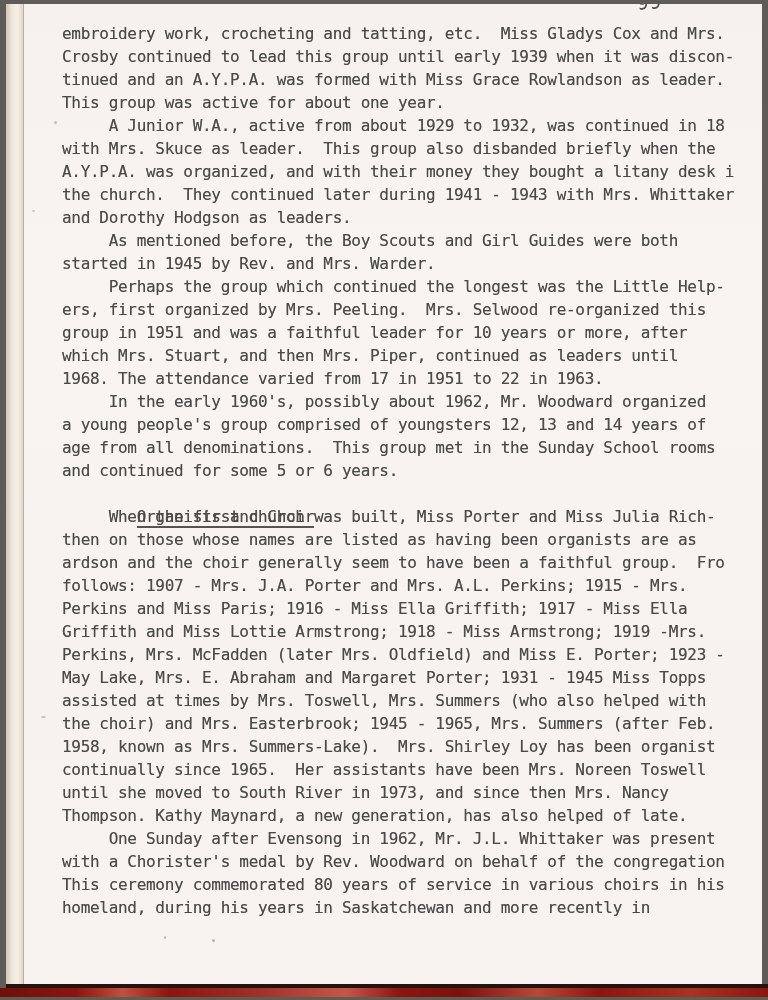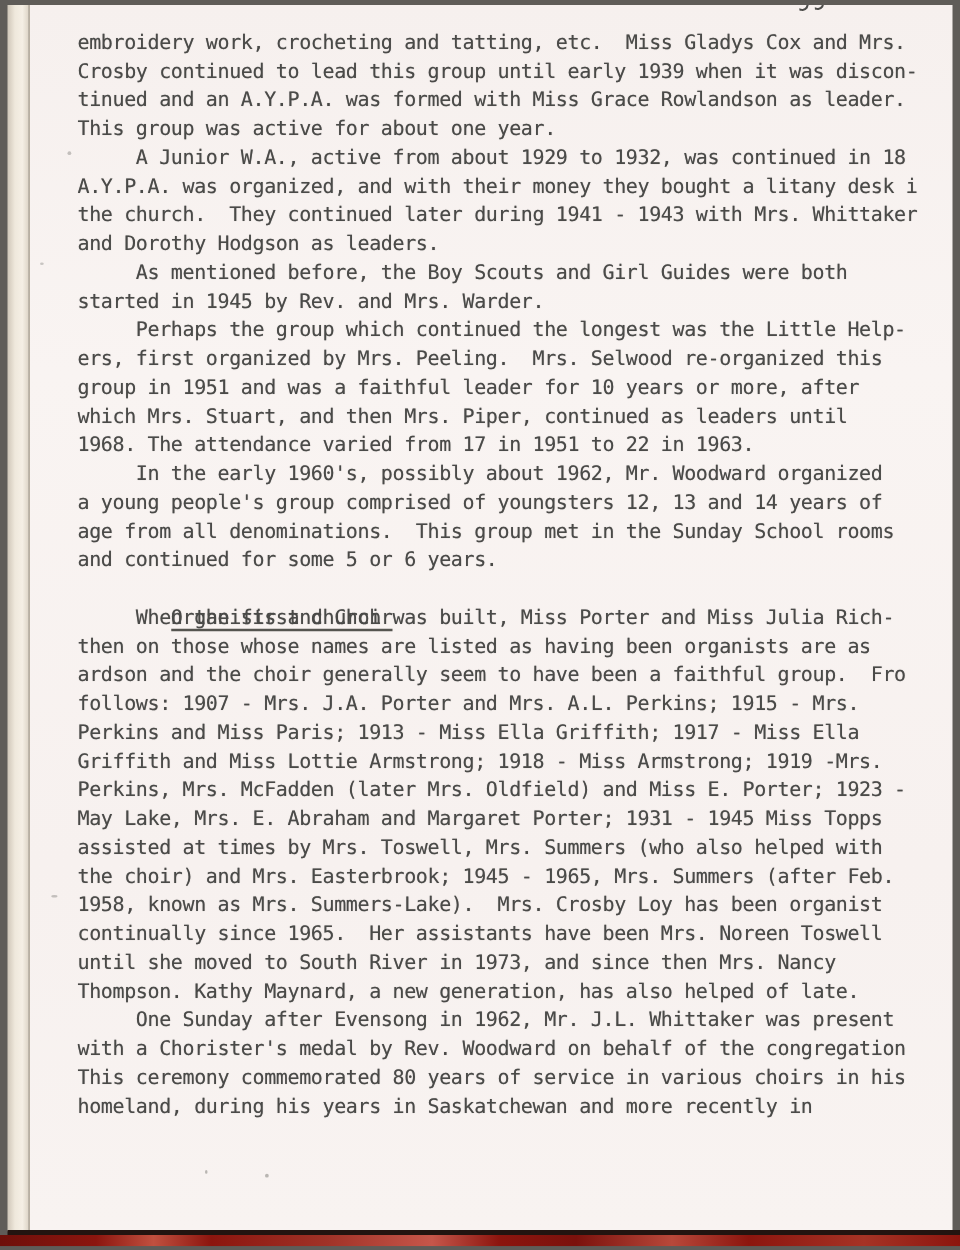--- a/index.html
+++ b/index.html
@@ -75,20 +75,21 @@
   <div class="paper">
     <div class="pagenum">99</div>
 
     <div class="textblock">
       <div>
           <div class="tline">embroidery work, crocheting and tatting, etc.  Miss Gladys Cox and Mrs.</div>
           <div class="tline">Crosby continued to lead this group until early 1939 when it was discon-</div>
           <div class="tline">tinued and an A.Y.P.A. was formed with Miss Grace Rowlandson as leader.</div>
           <div class="tline">This group was active for about one year.</div>
           <div class="tline">     A Junior W.A., active from about 1929 to 1932, was continued in 18</div>
+          <div class="tline">with Mrs. Skuce as leader.  This group also disbanded briefly when the</div>
           <div class="tline">A.Y.P.A. was organized, and with their money they bought a litany desk i</div>
           <div class="tline">the church.  They continued later during 1941 - 1943 with Mrs. Whittaker</div>
           <div class="tline">and Dorothy Hodgson as leaders.</div>
           <div class="tline">     As mentioned before, the Boy Scouts and Girl Guides were both</div>
           <div class="tline">started in 1945 by Rev. and Mrs. Warder.</div>
           <div class="tline">     Perhaps the group which continued the longest was the Little Help-</div>
           <div class="tline">ers, first organized by Mrs. Peeling.  Mrs. Selwood re-organized this</div>
           <div class="tline">group in 1951 and was a faithful leader for 10 years or more, after</div>
           <div class="tline">which Mrs. Stuart, and then Mrs. Piper, continued as leaders until</div>
           <div class="tline">1968. The attendance varied from 17 in 1951 to 22 in 1963.</div>
@@ -98,27 +99,27 @@
           <div class="tline">and continued for some 5 or 6 years.</div>
         </div>
       <div class="tline heading-line">
         <span>Organists and Choir</span>
       </div>
       <div>
           <div class="tline">     When the first church was built, Miss Porter and Miss Julia Rich-</div>
           <div class="tline">then on those whose names are listed as having been organists are as</div>
           <div class="tline">ardson and the choir generally seem to have been a faithful group.  Fro</div>
           <div class="tline">follows: 1907 - Mrs. J.A. Porter and Mrs. A.L. Perkins; 1915 - Mrs.</div>
-          <div class="tline">Perkins and Miss Paris; 1913 - Miss Ella Griffith; 1917 - Miss Ella</div>
+          <div class="tline">Perkins and Miss Paris; 1916 - Miss Ella Griffith; 1917 - Miss Ella</div>
           <div class="tline">Griffith and Miss Lottie Armstrong; 1918 - Miss Armstrong; 1919 -Mrs.</div>
           <div class="tline">Perkins, Mrs. McFadden (later Mrs. Oldfield) and Miss E. Porter; 1923 -</div>
           <div class="tline">May Lake, Mrs. E. Abraham and Margaret Porter; 1931 - 1945 Miss Topps</div>
           <div class="tline">assisted at times by Mrs. Toswell, Mrs. Summers (who also helped with</div>
           <div class="tline">the choir) and Mrs. Easterbrook; 1945 - 1965, Mrs. Summers (after Feb.</div>
-          <div class="tline">1958, known as Mrs. Summers-Lake).  Mrs. Crosby Loy has been organist</div>
+          <div class="tline">1958, known as Mrs. Summers-Lake).  Mrs. Shirley Loy has been organist</div>
           <div class="tline">continually since 1965.  Her assistants have been Mrs. Noreen Toswell</div>
           <div class="tline">until she moved to South River in 1973, and since then Mrs. Nancy</div>
           <div class="tline">Thompson. Kathy Maynard, a new generation, has also helped of late.</div>
           <div class="tline">     One Sunday after Evensong in 1962, Mr. J.L. Whittaker was present</div>
           <div class="tline">with a Chorister's medal by Rev. Woodward on behalf of the congregation</div>
           <div class="tline">This ceremony commemorated 80 years of service in various choirs in his</div>
           <div class="tline">homeland, during his years in Saskatchewan and more recently in</div>
         </div>
     </div>
 

